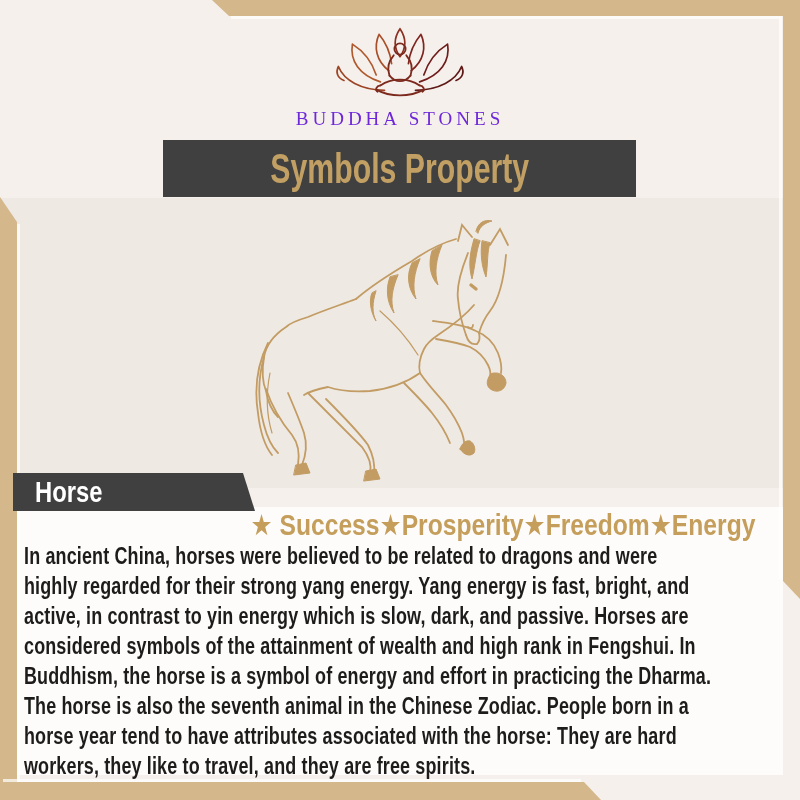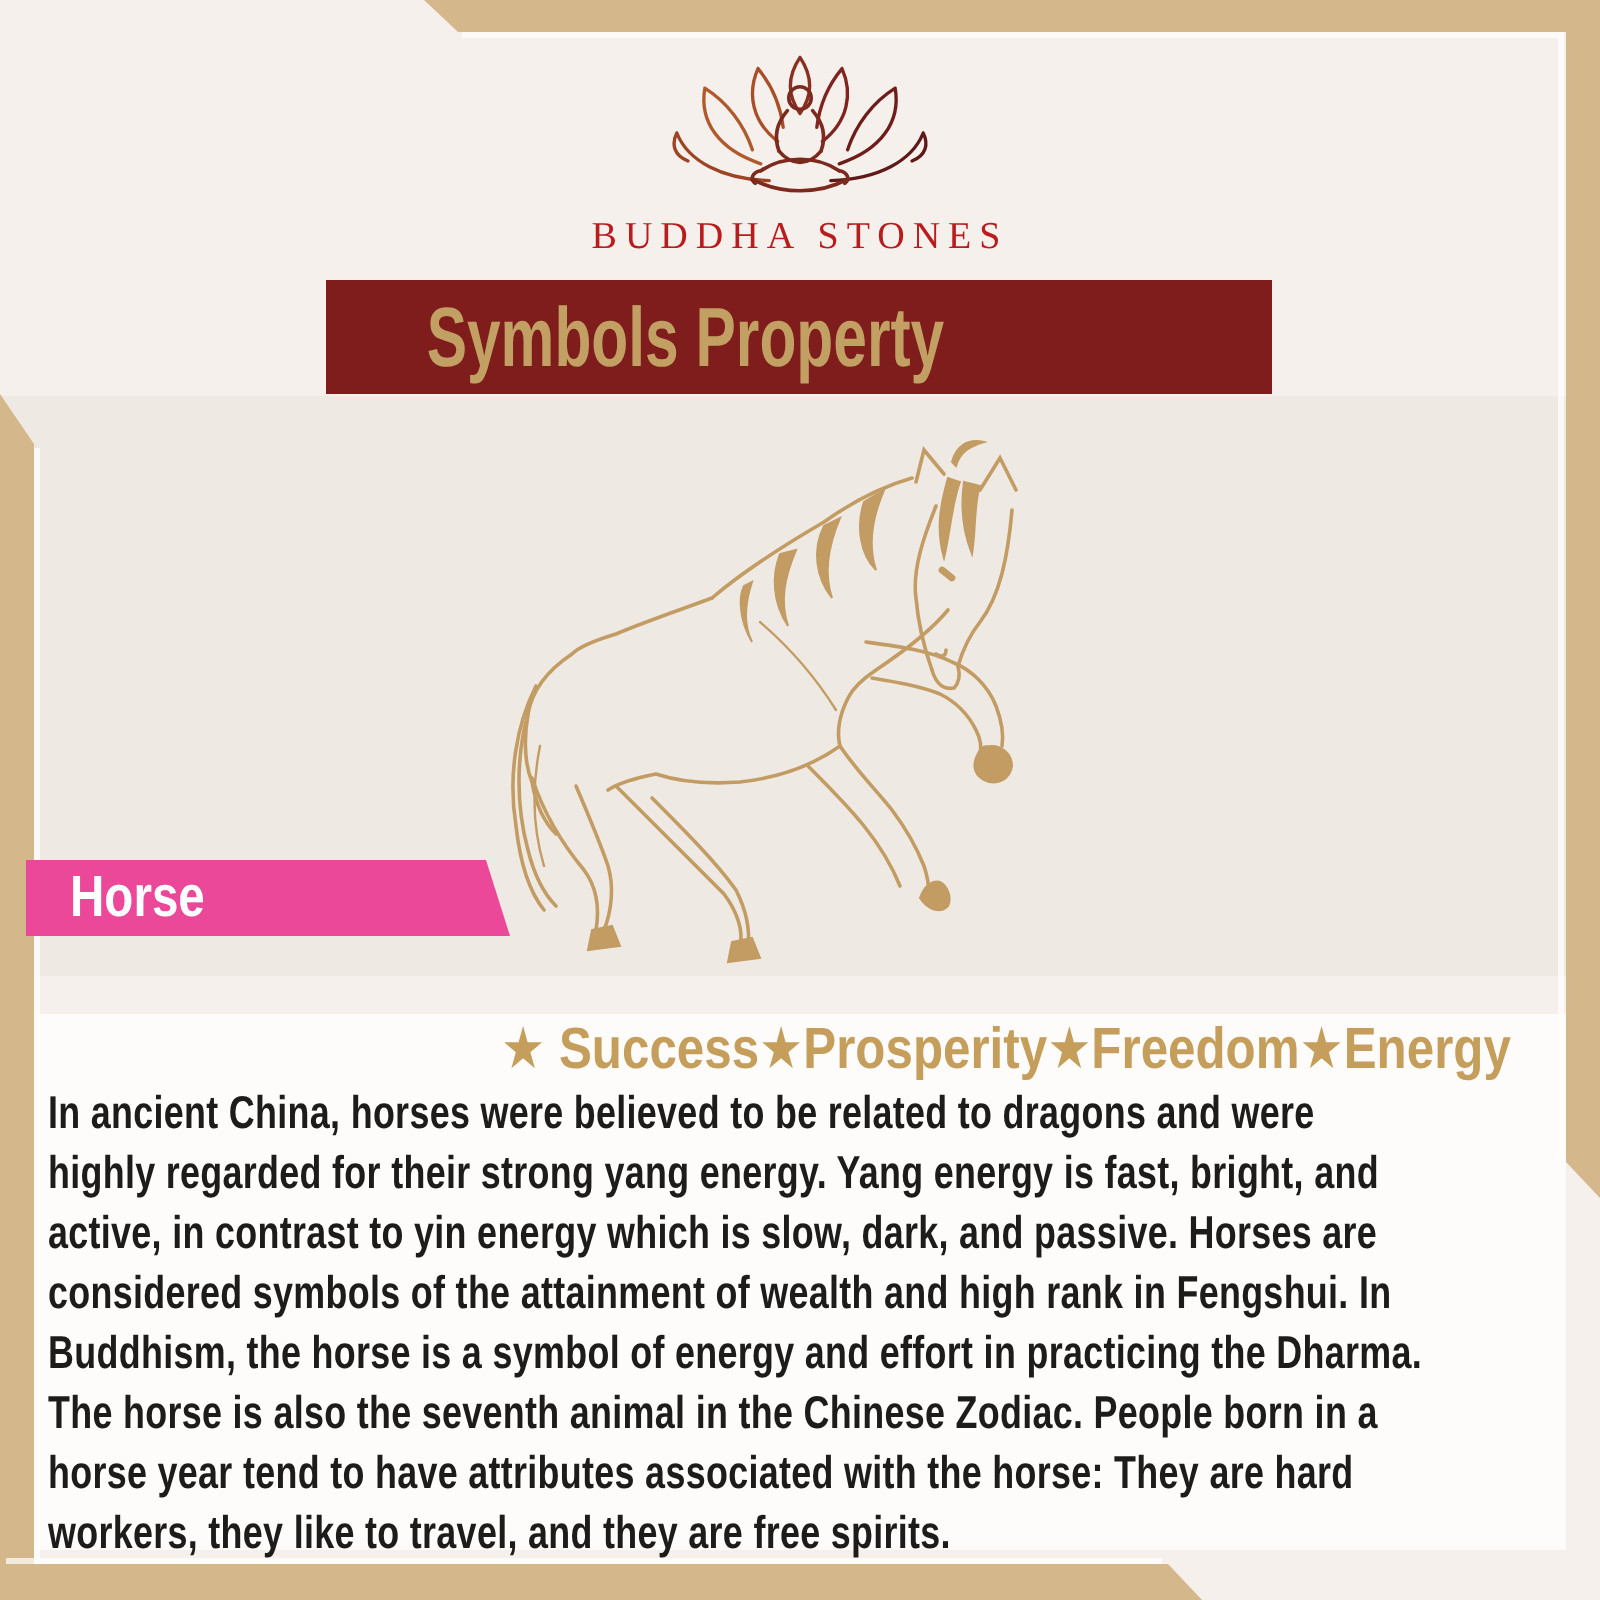--- a/index.html
+++ b/index.html
@@ -26,36 +26,36 @@
 
   
   .mid-section{position:absolute;left:0;top:198px;width:800px;height:290px;background:#efe9e4;}
   .text-panel{position:absolute;left:17px;top:507px;width:766px;height:268px;background:#fdfcfa;}
 
   
   .logo{position:absolute;left:330px;top:22px;width:140px;height:82px;}
   .brand-name{
     position:absolute;left:0;top:108px;width:800px;text-align:center;
     font-family:"Liberation Serif","DejaVu Serif",serif;
-    font-size:19px;letter-spacing:4px;color:#b91c1c;font-weight:500;
+    font-size:19px;letter-spacing:4px;color:#6d28d9;font-weight:500;
   }
 
   
-  .title-band{position:absolute;left:163px;top:140px;width:473px;height:57px;background:#7f1d1d;}
+  .title-band{position:absolute;left:163px;top:140px;width:473px;height:57px;background:#404040;text-align:center;}
   .title-band .title-text{
     display:inline-block;font-weight:bold;font-size:42px;line-height:57px;color:#c2a063;
     transform:scaleX(.72);transform-origin:center;white-space:nowrap;
   }
 
   
   .horse-art{position:absolute;left:228px;top:193px;width:340px;height:300px;}
 
   
   .subject-banner{
-    position:absolute;left:13px;top:430px;width:242px;height:54px;background:#ec4899;
+    position:absolute;left:13px;top:473px;width:242px;height:54px;background:#404040;
     clip-path:polygon(0 0,230px 0,242px 38px,0 38px);
   }
   .subject-banner .subject-label{
     display:inline-block;margin-left:22px;color:#ffffff;font-weight:bold;font-size:29px;line-height:38px;
     transform:scaleX(.82);transform-origin:left center;white-space:nowrap;
   }
 
   
   .traits-line{position:absolute;left:0;top:508px;width:800px;height:34px;text-align:right;}
   .traits-line .traits-text{

